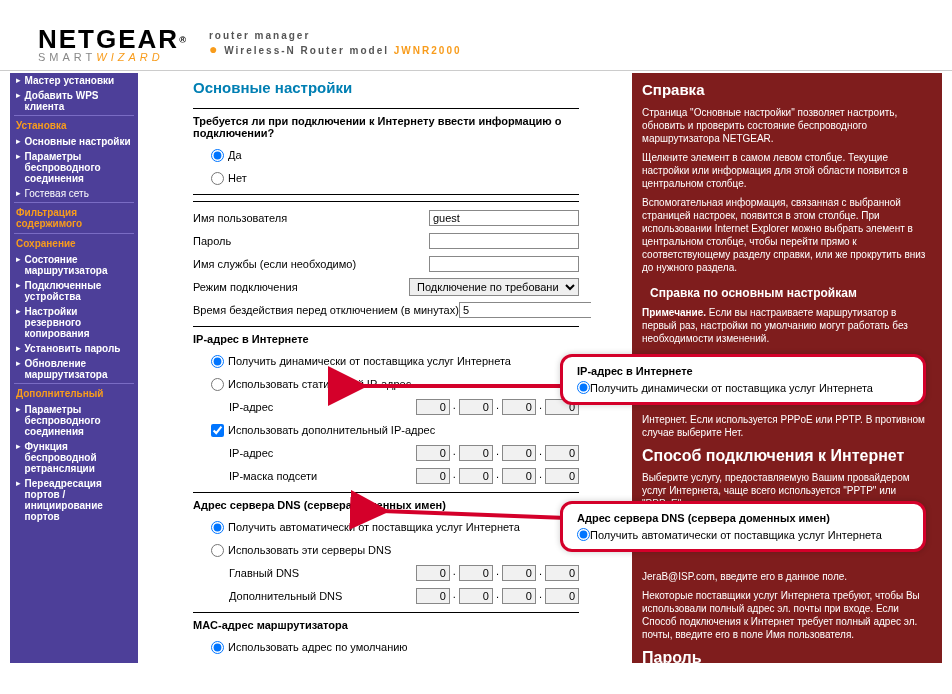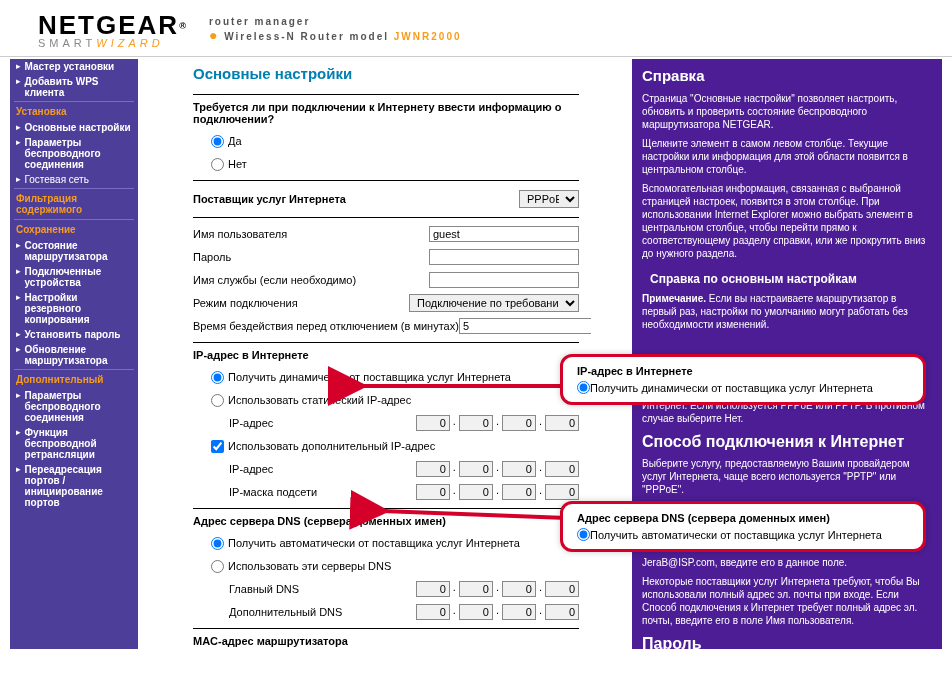--- a/index.html
+++ b/index.html
@@ -1,17 +1,17 @@
 <!DOCTYPE html>
 <html><head>
 <meta charset="utf-8">
 <style>
 * { box-sizing: border-box; margin: 0; padding: 0; }
 body { font-family: Arial, sans-serif; font-size: 11px; background: #fff; width: 952px; height: 694px; overflow: hidden; position: relative; }
-.header { padding: 10px 10px 5px 38px; }
+.header { padding: 24px 10px 5px 38px; }
 .logo { font-family: Arial, sans-serif; font-weight: bold; letter-spacing: 2px; }
 .logo-netgear { font-size: 26px; color: #000; }
 .logo-sub { font-size: 11px; letter-spacing: 4px; margin-top: -4px; }
 .logo-smart { color: #888; }
 .logo-wizard { color: #f89c1c; font-style: italic; }
 .logo-tag { display: inline-block; margin-left: 16px; font-size: 10px; color: #555; vertical-align: top; }
 .logo-tag .orange-bullet { color: #f89c1c; font-size: 14px; }
 .logo-tag .model { color: #f89c1c; font-weight: bold; }
 .hr-thin { border: none; border-top: 1px solid #ccc; margin: 2px 0; }
 .container { display: flex; height: 590px; padding: 0 10px; gap: 41px; }
@@ -30,21 +30,21 @@
 .main .row label { flex: 0 0 auto; }
 .main .row .right { margin-left: auto; display: flex; gap: 2px; }
 .main .indent { padding-left: 18px; }
 .main .indent2 { padding-left: 36px; align-items: center; }
 .main input[type=text], .main select { border: 1px solid #888; font-size: 11px; padding: 1px 3px; }
 .main .txt { width: 150px; }
 .main .sel { width: 170px; }
 .main .sel-sm { width: 60px; }
 .main .ipq { width: 34px; text-align: right; background: #f1f1f1; }
 .main input[type=radio], .main input[type=checkbox] { margin-right: 4px; vertical-align: middle; }
-.help { width: 310px; background: #4c1d95; color: #fff; padding: 8px 10px; font-size: 10px; overflow: hidden; position: relative; flex-shrink: 0; }
+.help { width: 310px; background: #7f1d1d; color: #fff; padding: 8px 10px; font-size: 10px; overflow: hidden; position: relative; flex-shrink: 0; }
 .help h2 { font-size: 15px; margin-bottom: 8px; }
 .help p { margin: 6px 0; line-height: 1.3; }
 .help h3 { font-size: 12px; margin: 12px 8px 6px; font-weight: bold; }
 .help h4 { font-size: 16px; margin: 8px 0 4px; font-weight: bold; }
 .callout { position: absolute; border: 3px solid #d4002a; border-radius: 12px; background: #fff; padding: 8px 14px; font-size: 11px; color: #000; box-shadow: 0 0 6px rgba(0,0,0,0.2); z-index: 10; }
 .callout .ct { font-weight: bold; margin-bottom: 4px; }
 .callout .cr { display: flex; align-items: center; }
 svg.arrow { position: absolute; z-index: 9; overflow: visible; }
 </style>
 </head>
@@ -134,26 +134,20 @@
     <div class="row indent">
         <input type="radio" name="req" checked="" style="">
         <label>Да</label>
       </div>
     <div class="row indent">
         <input type="radio" name="req" style="">
         <label>Нет</label>
       </div>
     <div class="div"></div>
 
-    <div class="row">
-        <span class="group-title">Поставщик услуг Интернета</span>
-        <div class="right">
-          <select class="sel-sm"><option>PPPoE</option></select>
-        </div>
-      </div>
     <div class="div"></div>
 
     <div class="row">
         <label>Имя пользователя</label>
         <div class="right">
           <input type="text" class="txt" value="guest" style="">
         </div>
       </div>
     <div class="row">
         <label>Пароль</label>

